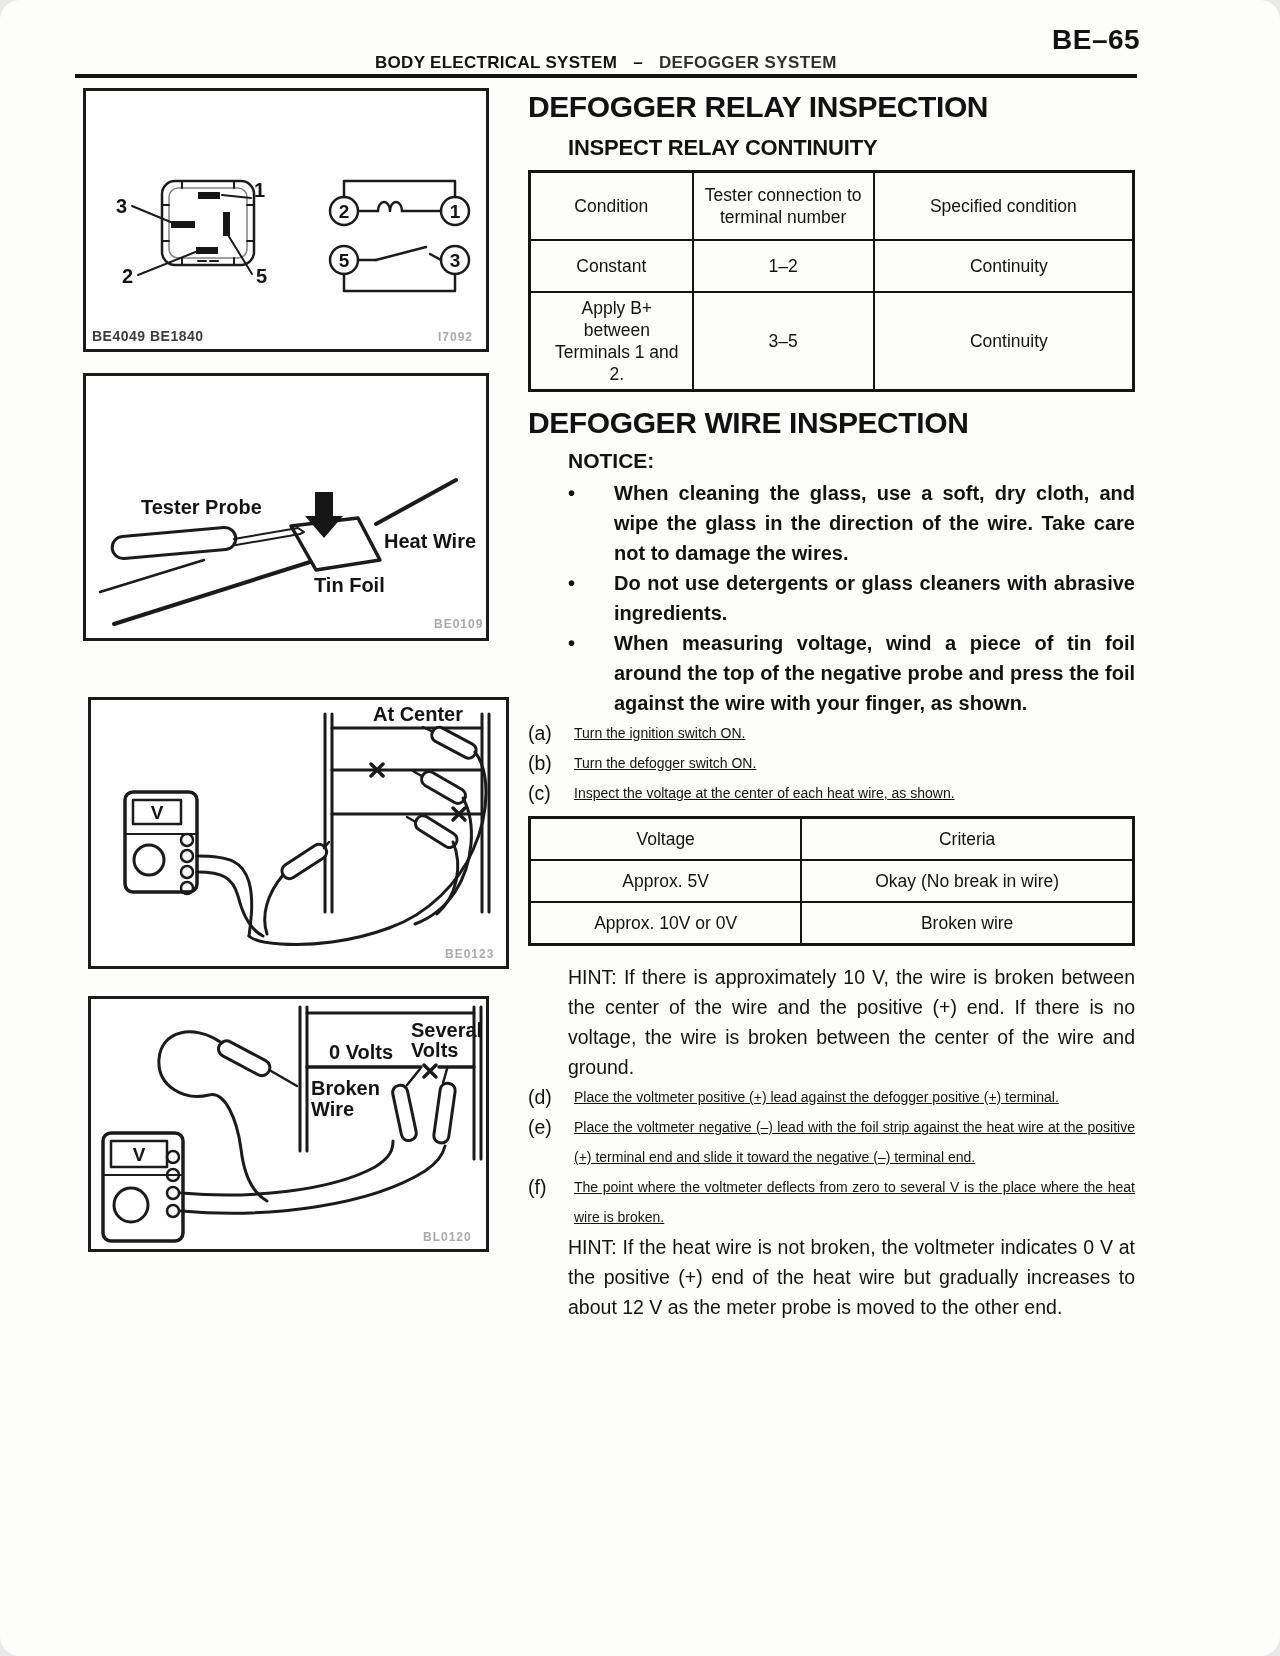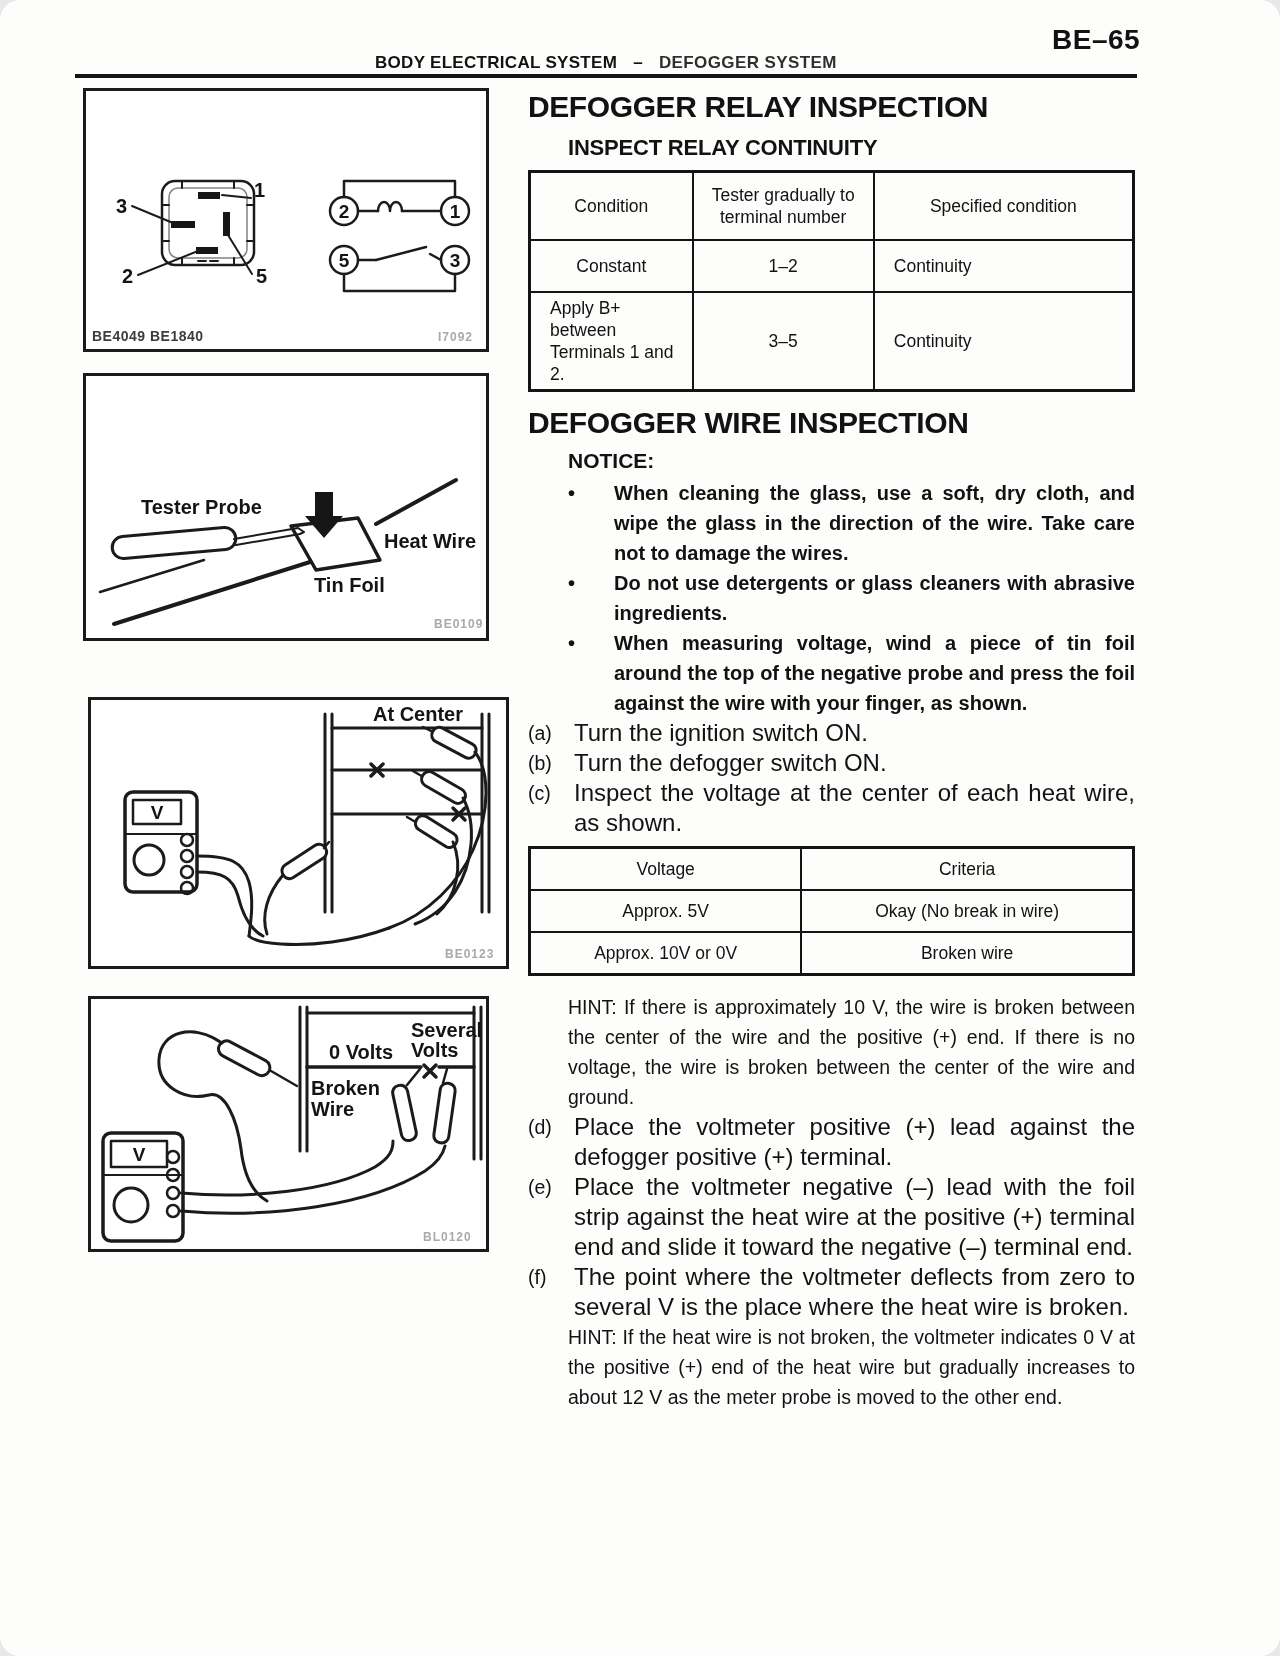--- a/index.html
+++ b/index.html
@@ -41,32 +41,32 @@
   .note,.hint{font-size:19.5px;line-height:30px;margin:12px 0 0 40px;}
   .hint{text-align:justify;margin-top:16px;}
   .hint.follow{margin-top:0;}
   .notice-label{font-size:21px;font-weight:bold;margin:8px 0 0 40px;line-height:26px;}
   .bullets{margin:4px 0 0 40px;}
   .bullet{display:flex;}
   .dot{width:46px;flex:0 0 46px;font-size:20px;font-weight:bold;line-height:30px;}
   .btext{flex:1;font-size:20px;font-weight:bold;line-height:30px;text-align:justify;}
   .step{display:flex;}
   .step-label{width:46px;flex:0 0 46px;font-size:19.5px;line-height:30px;}
-  .step-text{flex:1;font-size:24px;line-height:30px;text-align:justify;}
+  .step-text{flex:1;font-size:14px;line-height:30px;text-align:justify;text-decoration:underline;}
 
   
   table{border-collapse:collapse;width:100%;margin-top:10px;}
   .t2{margin-top:8px;}
   td{border:2px solid #141414;font-size:17.5px;text-align:center;vertical-align:middle;padding:4px 8px;line-height:22px;}
   table{border:3px solid #141414;}
   .t1 .hrow td{height:58px;}
   .t1 .r1 td{height:42px;}
   .t1 .r2 td{height:62px;}
   .t2 td{height:32px;}
-  td.cell-left{text-align:left;padding-left:19px;margin-left:44px;}
+  td.cell-left{text-align:center;padding-left:19px;margin-left:44px;}
 </style>
 </head>
 <body>
 
 <div class="page">
 
   <div class="page-num">BE–65</div>
   <div class="head-title">
     <span>BODY ELECTRICAL SYSTEM</span><span class="sep">–</span><span class="sub">DEFOGGER SYSTEM</span>
   </div>
@@ -226,21 +226,21 @@
 
     <table class="t1">
       <colgroup>
           <col style="width:27%">
           <col style="width:30%">
           <col style="width:43%">
         </colgroup>
       <tbody>
         <tr class="hrow">
           <td>Condition</td>
-          <td>Tester gradually to terminal number</td>
+          <td>Tester connection to terminal number</td>
           <td>Specified condition</td>
         </tr>
         <tr class="r1">
           <td>Constant</td>
           <td>1–2</td>
           <td class="cell-left">Continuity</td>
         </tr>
         <tr class="r2">
           <td class="cell-left">Apply B+ between Terminals 1 and 2.</td>
           <td>3–5</td>

